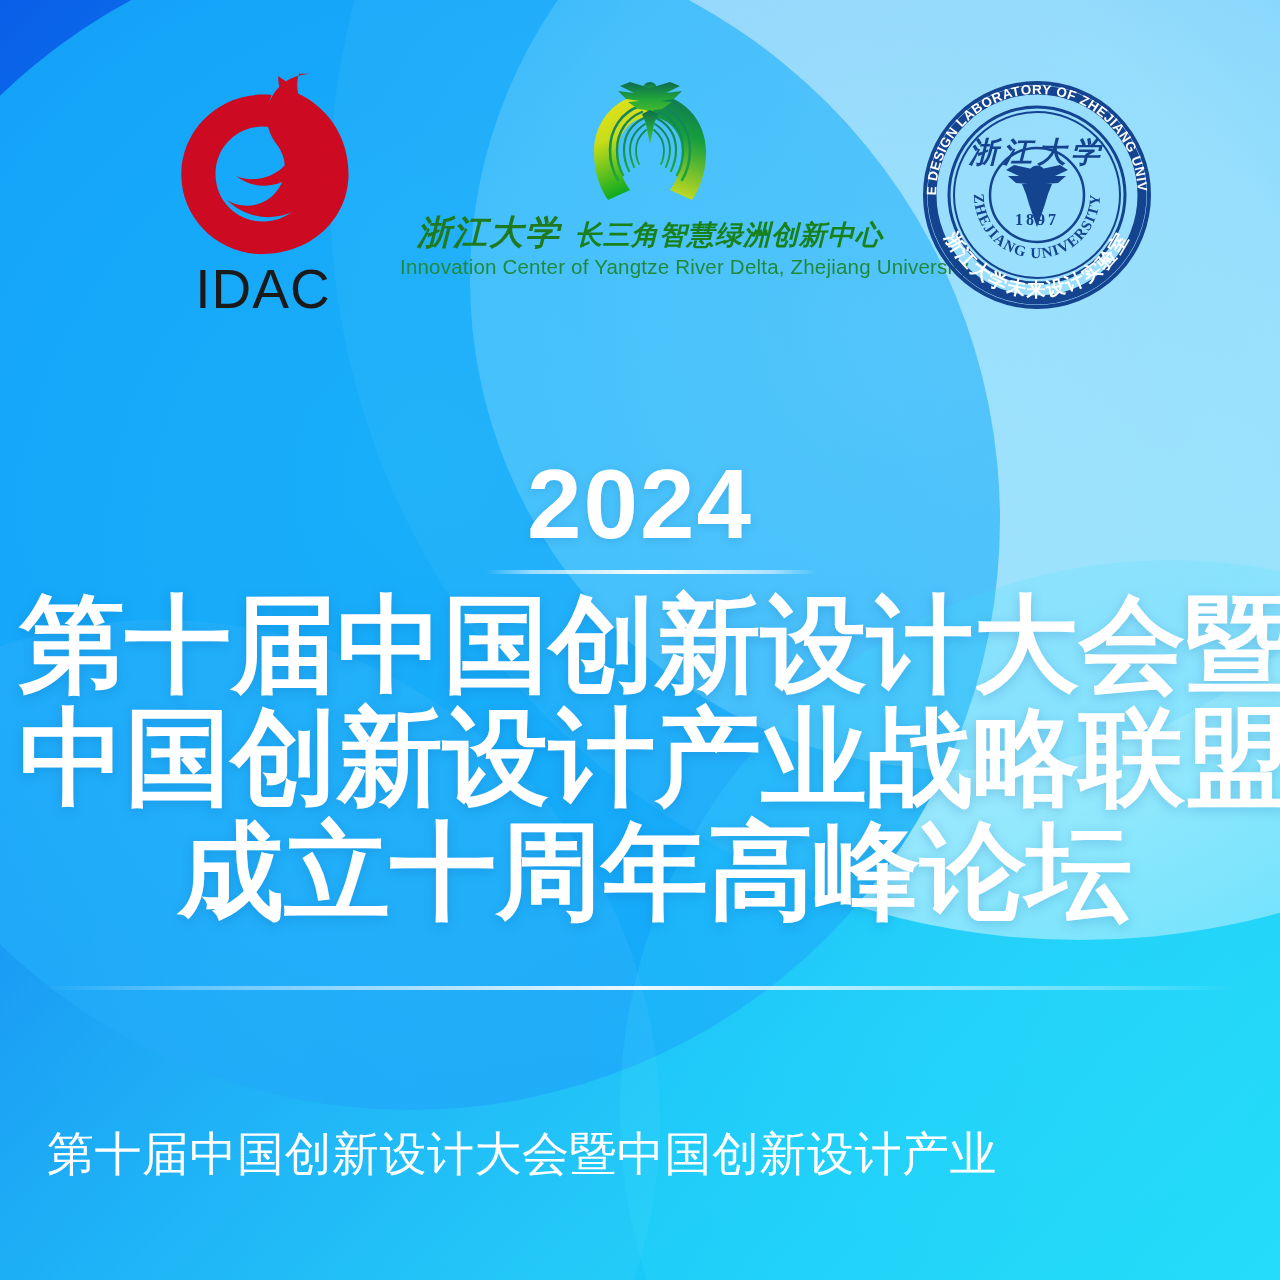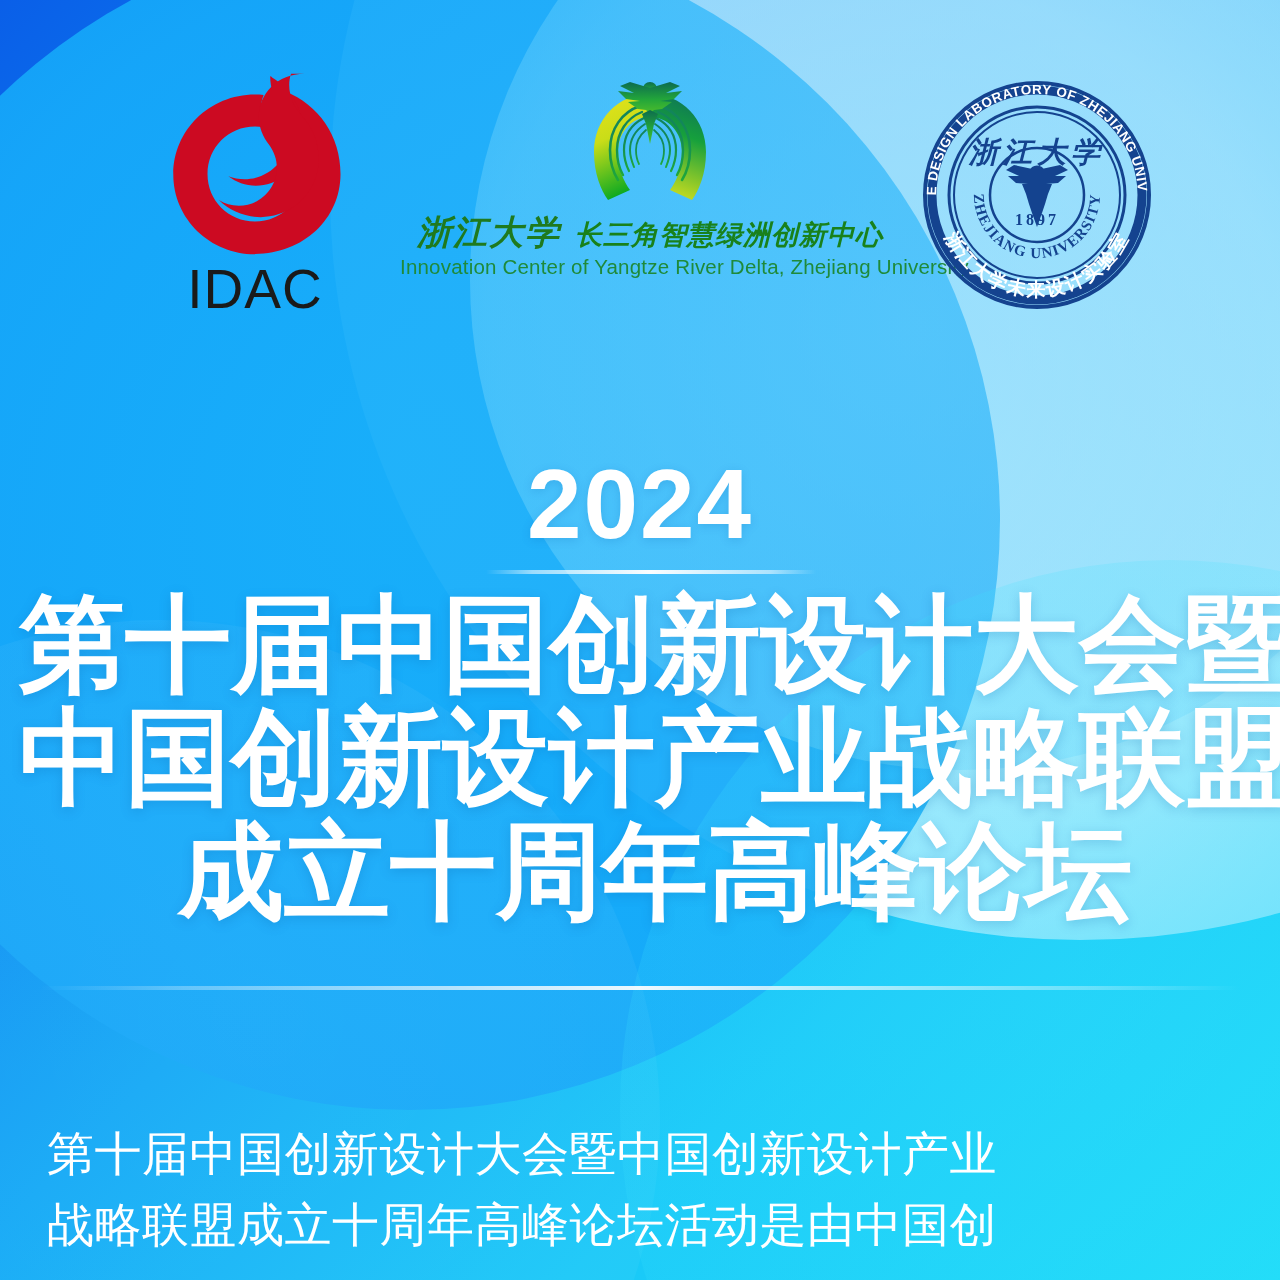--- a/index.html
+++ b/index.html
@@ -83,21 +83,21 @@
   #logo-strip {
     position: absolute;
     left: 0; top: 68px;
     width: 1280px; height: 280px;
     z-index: 5;
   }
 
   .logo-block { position: absolute; }
 
   
-  #logo-idac { left: 125px; top: 0px; width: 260px; text-align: center; }
+  #logo-idac { left: 133px; top: 0px; width: 260px; text-align: center; }
   #idac-mark { width: 190px; height: 190px; margin: 0 auto; display: block; }
   #idac-word {
     margin-top: 4px;
     font-size: 55px;
     font-weight: 400;
     letter-spacing: 1px;
     color: #1a1a1a;
     line-height: 1;
     font-family: "Liberation Sans", sans-serif;
   }
@@ -366,16 +366,15 @@
   <div id="title-block">
     <div class="title-line" id="title-line-1">第十届中国创新设计大会暨</div>
     <div class="title-line" id="title-line-2">中国创新设计产业战略联盟</div>
     <div class="title-line" id="title-line-3">成立十周年高峰论坛</div>
   </div>
 
   <div id="divider-footer"></div>
 
   <div id="footer-block">
     <div class="footer-line">第十届中国创新设计大会暨中国创新设计产业</div>
-    <div class="footer-line">战略联盟成立十周年高峰论坛活动是由中国创</div>
   </div>
 
 </div>
 
 </body></html>

